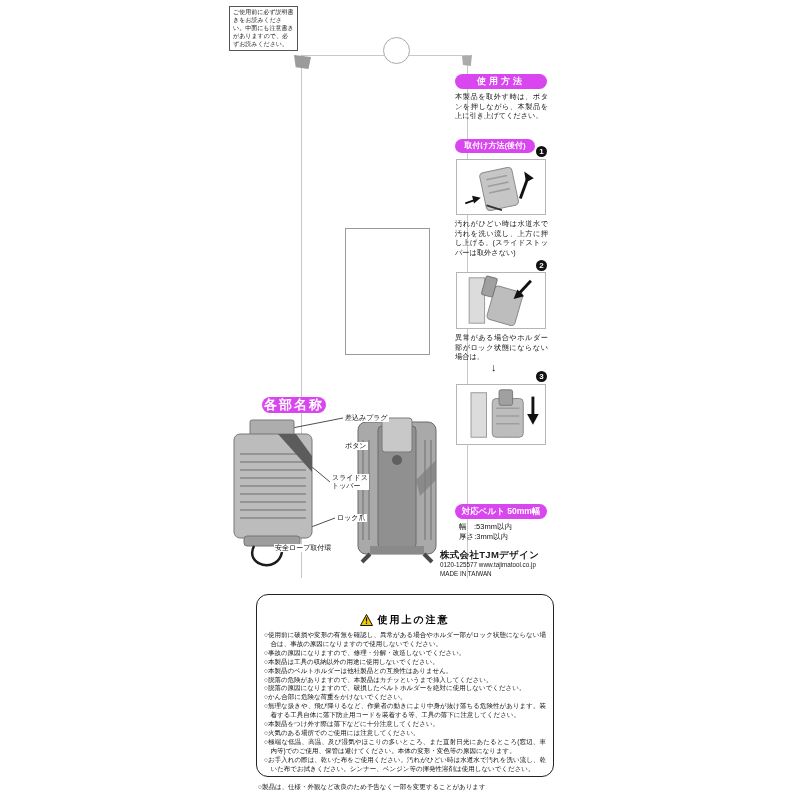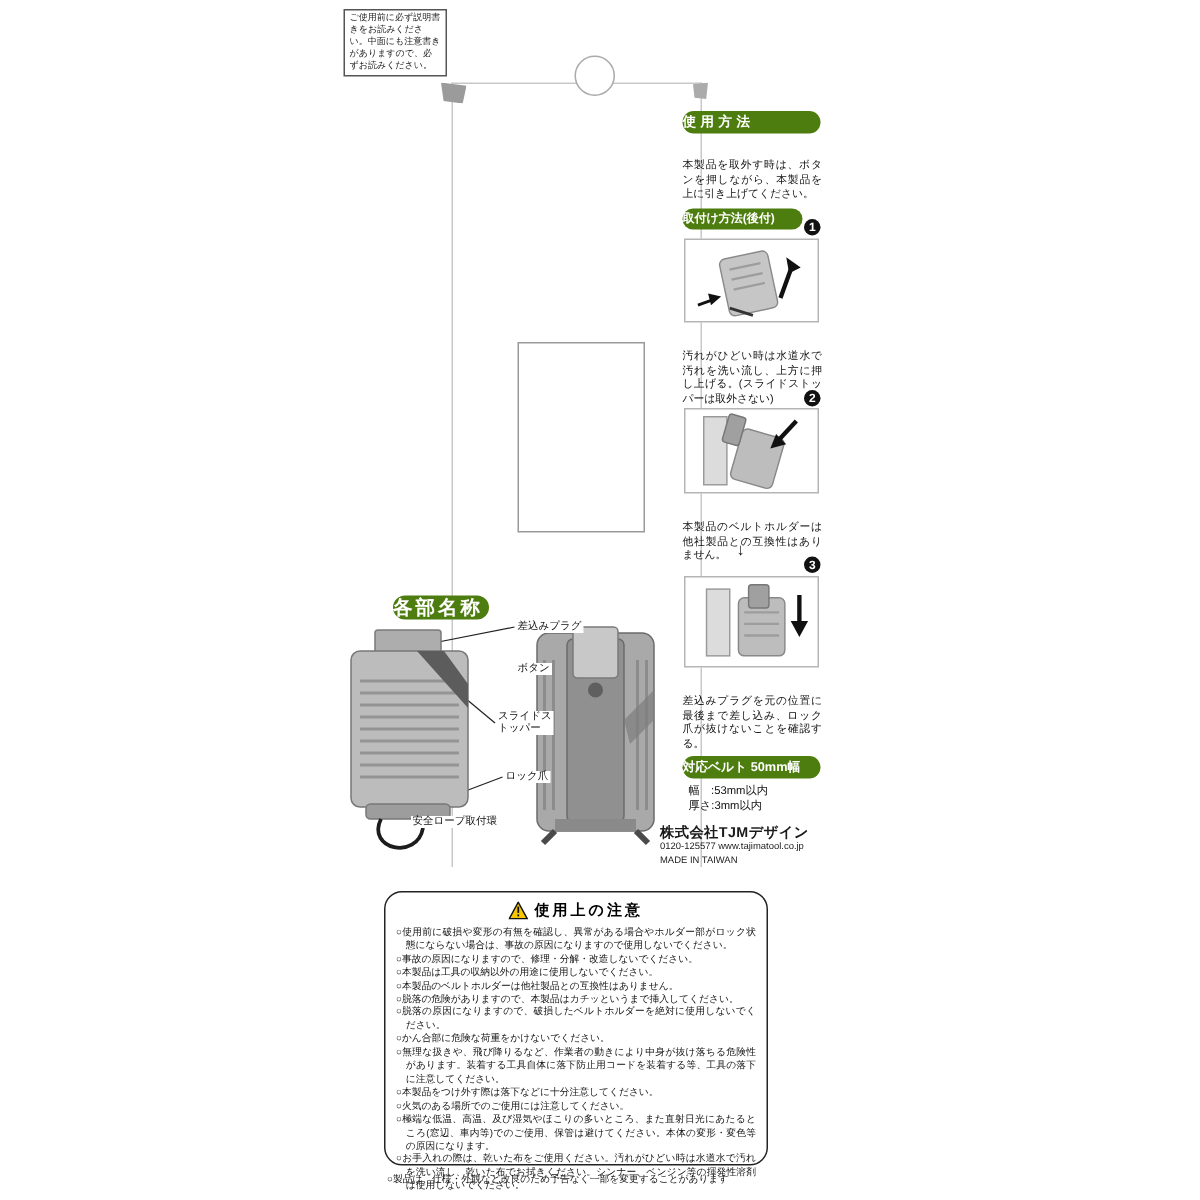--- a/index.html
+++ b/index.html
@@ -33,31 +33,31 @@
     position: absolute; left: 462px; top: 55px; width: 10px; height: 11px; background: #ababab;
     clip-path: polygon(0 10%, 100% 0, 88% 100%, 10% 92%);
   }
   .window-rect {
     position: absolute; left: 345px; top: 228px; width: 85px; height: 127px;
     border: 1px solid #9a9a9a; background: #fff;
   }
 
   
   .badge {
-    position: absolute; background: #4d7c0f; color: #fff; font-weight: bold;
-    text-align: left; border-radius: 8px;
+    position: absolute; background: #d946ef; color: #fff; font-weight: bold;
+    text-align: center; border-radius: 8px;
   }
   .usage-badge   { left: 455px; top: 74px;  width: 92px; height: 15px; font-size: 9px;   line-height: 15px; letter-spacing: 3px; }
   .install-badge { left: 455px; top: 139px; width: 80px; height: 14px; font-size: 8px;   line-height: 14px; }
   .belt-badge    { left: 455px; top: 504px; width: 92px; height: 15px; font-size: 8.5px; line-height: 15px; }
   .parts-badge   { left: 262px; top: 397px; width: 64px; height: 16px; font-size: 13px;   line-height: 16px; letter-spacing: 2px; }
 
   .col-text {
     position: absolute; width: 93px; font-size: 7.2px; line-height: 9.5px;
-    text-align: justify; color: #111; margin-top: 13px;
+    text-align: justify; color: #111;
   }
   .usage-text { left: 455px; top: 92px; }
   .step1-text { left: 455px; top: 219px; }
   .step2-text { left: 455px; top: 333px; }
   .step3-text { left: 455px; top: 449px; }
 
   .stepnum {
     position: absolute; width: 11px; height: 11px; background: #111; color: #fff;
     border-radius: 50%; font-size: 8px; line-height: 11px; text-align: center; font-weight: bold;
   }
@@ -82,22 +82,22 @@
     color: #111; z-index: 2; padding: 0 1px;
   }
   .pl-plug   { left: 344px; top: 414px; }
   .pl-button { left: 344px; top: 442px; }
   .pl-slide  { left: 331px; top: 474px; width: 38px; }
   .pl-lock   { left: 336px; top: 514px; }
   .pl-ring   { left: 274px; top: 544px; }
 
   
   .warning-box {
-    position: absolute; left: 256px; top: 594px; width: 256px; height: 183px;
-    border: 1.3px solid #222; border-radius: 12px; padding: 5px 7px 4px; background: #fff;
+    position: absolute; left: 256px; top: 594px; width: 298px; height: 183px;
+    border: 1.3px solid #222; border-radius: 12px; padding: 18px 7px 4px; background: #fff;
   }
   .warning-header { display: flex; justify-content: center; align-items: center; gap: 4px; margin-bottom: 4px; }
   .warning-title { font-size: 10px; font-weight: bold; letter-spacing: 2px; color: #000; }
   .w-item {
     font-size: 6.5px; line-height: 8.9px; color: #111;
     padding-left: 6.5px; text-indent: -6.5px; text-align: justify;
   }
   .warning-footer {
     position: absolute; left: 258px; top: 783px; width: 298px;
     font-size: 6.5px; line-height: 8.9px; color: #111;
@@ -144,36 +144,35 @@
   <div class="stepnum sn2">2</div>
   <div class="img-box ib2">
     <svg viewBox="0 0 90 57" width="88" height="55">
       <rect x="12" y="5" width="16" height="47" fill="#dcdcdc" stroke="#999"></rect>
       <rect x="34" y="16" width="30" height="36" rx="4" fill="#bdbdbd" stroke="#888" transform="rotate(16 49 34)"></rect>
       <rect x="27" y="4" width="12" height="20" rx="2" fill="#a0a0a0" stroke="#777" transform="rotate(16 33 14)"></rect>
       <line x1="76" y1="8" x2="63" y2="22" stroke="#111" stroke-width="3"></line>
       <polygon points="58,27 62,17 69,24" fill="#111"></polygon>
     </svg>
   </div>
-  <div class="col-text step2-text">本製品のベルトホルダーは他社製品との互換性はありません。</div>
+  <div class="col-text step2-text">異常がある場合やホルダー部がロック状態にならない場合は。</div>
 
   <div class="down-arrow">↓</div>
 
   <div class="stepnum sn3">3</div>
   <div class="img-box ib3">
     <svg viewBox="0 0 90 61" width="88" height="59">
       <rect x="14" y="8" width="16" height="46" fill="#dcdcdc" stroke="#999"></rect>
       <rect x="36" y="14" width="32" height="40" rx="4" fill="#bdbdbd" stroke="#888"></rect>
       <path d="M40 24 h24 M40 32 h24 M40 40 h24" stroke="#9d9d9d" stroke-width="1.6" fill="none"></path>
       <rect x="43" y="5" width="14" height="16" rx="2" fill="#a0a0a0" stroke="#777"></rect>
       <line x1="78" y1="12" x2="78" y2="32" stroke="#111" stroke-width="3"></line>
       <polygon points="72,30 84,30 78,41" fill="#111"></polygon>
     </svg>
   </div>
-  <div class="col-text step3-text">差込みプラグを元の位置に最後まで差し込み、ロック爪が抜けないことを確認する。</div>
 
   <div class="badge belt-badge">対応ベルト 50mm幅</div>
   <div class="belt-spec bs-w">幅　:53mm以内</div>
   <div class="belt-spec bs-t">厚さ:3mm以内</div>
 
   <div class="company-label">発売元</div>
   <div class="company-name">株式会社TJMデザイン</div>
   <div class="company-contact">0120-125577 www.tajimatool.co.jp</div>
   <div class="company-origin">MADE IN TAIWAN</div>
 

